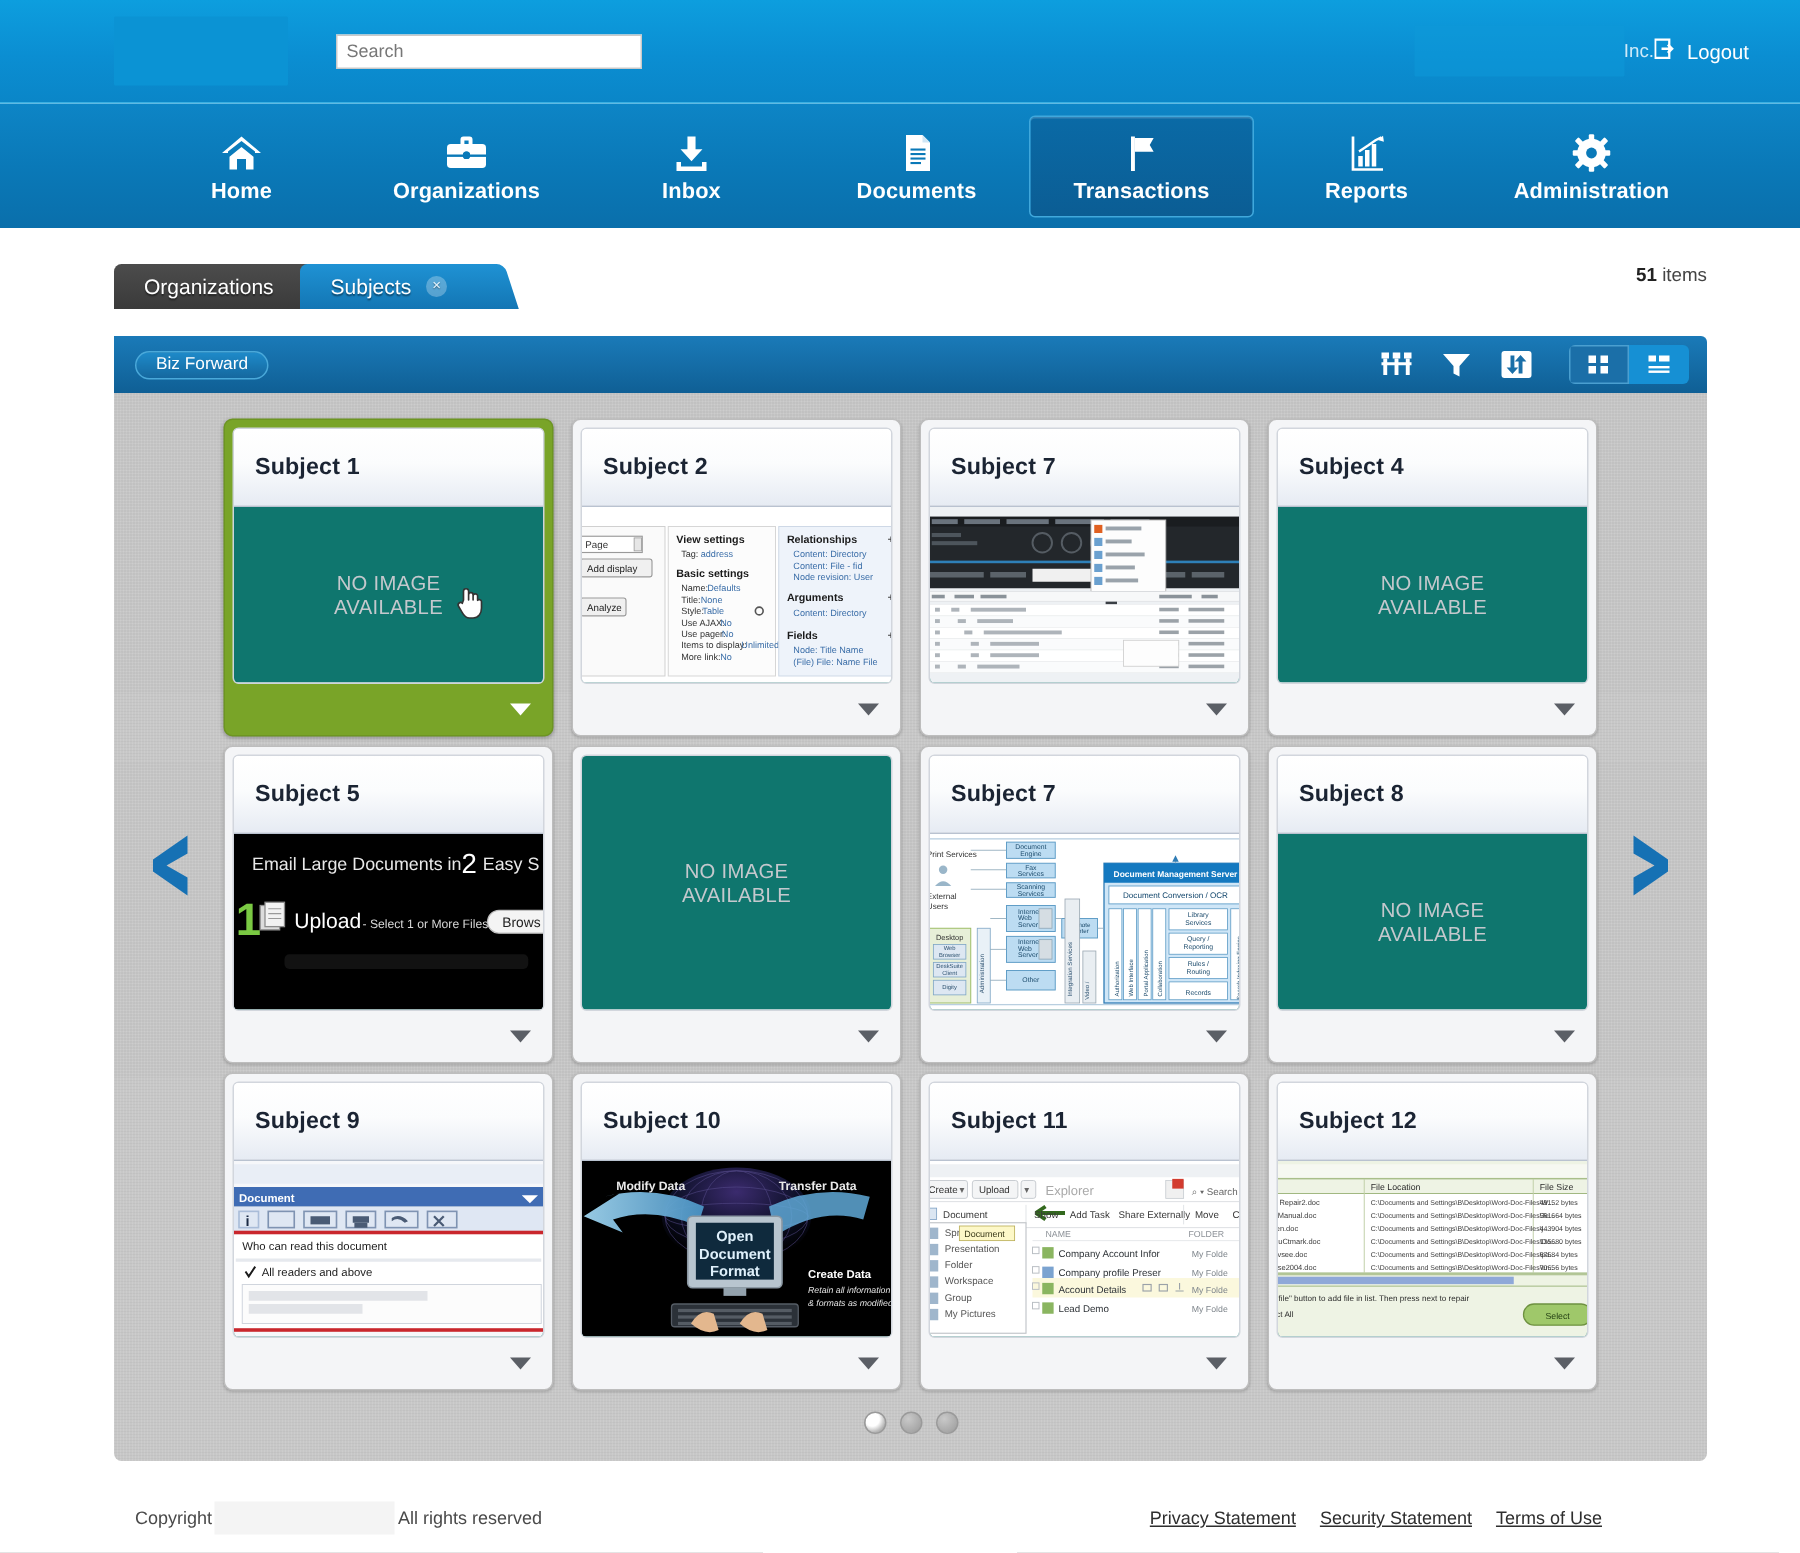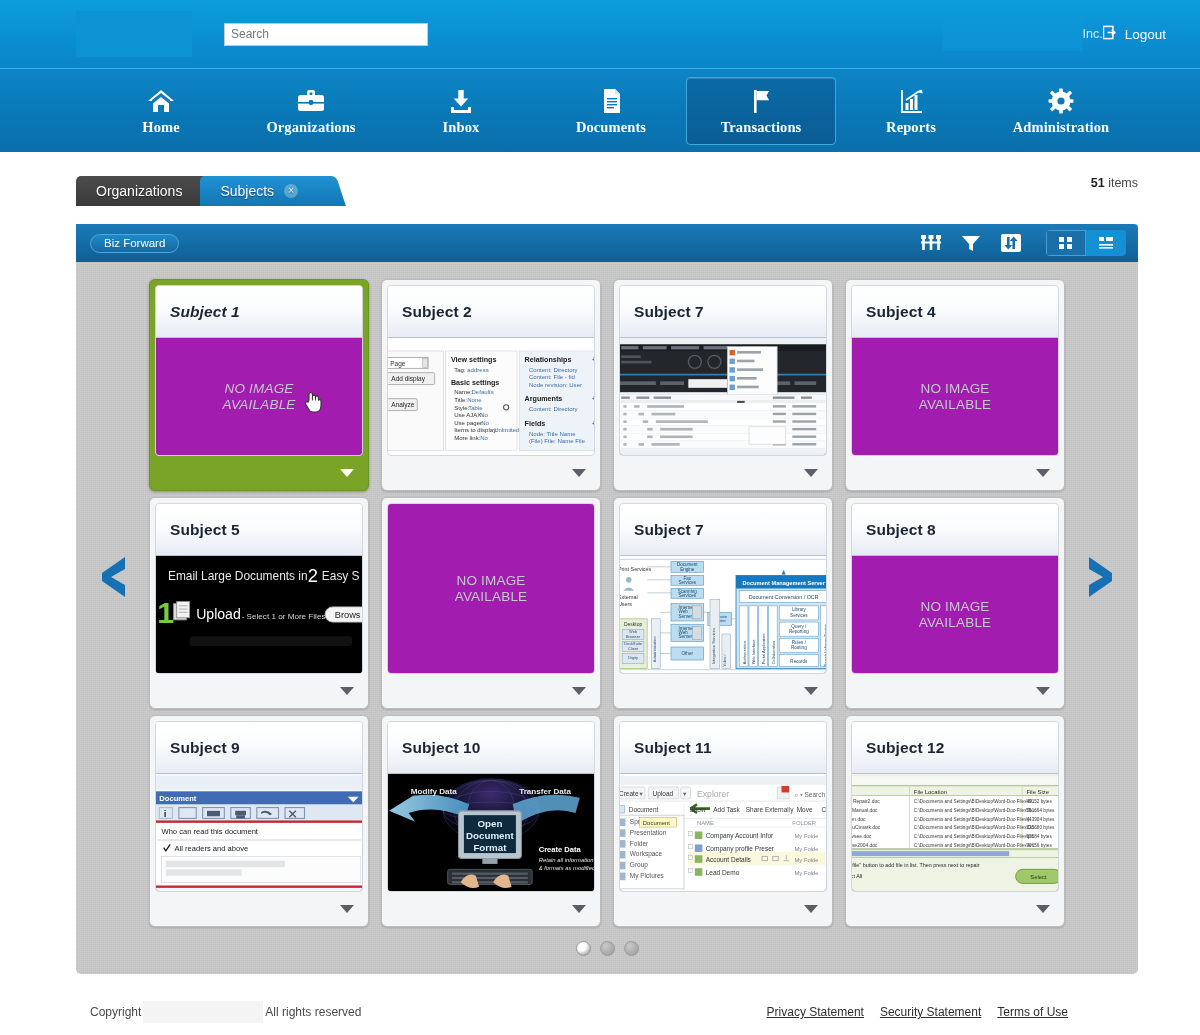--- a/index.html
+++ b/index.html
@@ -70,21 +70,21 @@
     border-radius:4px;
     cursor:pointer;
     user-select:none;
   }
   .nav-item.active{
     background:linear-gradient(to bottom,#0a6aa6 0%,#0b5d94 100%);
     border:1px solid #40a8dc;
     box-shadow:inset 0 1px 0 rgba(255,255,255,.18);
   }
   .nav-icon{ height:30px; display:flex; align-items:flex-end; }
-  .nav-label{ font-size:14.5px; font-weight:bold; letter-spacing:.1px;font-family:Liberation Serif, serif; }
+  .nav-label{ font-size:14.5px; font-weight:bold; letter-spacing:.1px; }
 
   
   .content{
     position:relative;
     background:#fff;
     padding:0;
   }
 
   
   .tabstrip{
@@ -218,21 +218,20 @@
     box-shadow:0 1px 2px rgba(0,0,0,.18);
     display:flex; flex-direction:column;
     overflow:hidden;
     cursor:pointer;
     position:relative;
   }
   .card.selected{
     background:#79a428;
     border:1px solid #6d9522;
     box-shadow:0 1px 3px rgba(0,0,0,.3);
-    font-style:italic;
   }
   .card-inner{
     margin:5px 5px 0 5px;
     background:#fff;
     border:1px solid #d2d6dd;
     border-radius:4px;
     flex:1;
     display:flex; flex-direction:column;
     overflow:hidden;
   }
@@ -244,21 +243,21 @@
     display:flex; align-items:center;
     padding:0 0 0 14px;
     flex:none;
   }
   .card-title{
     font-size:15.5px; font-weight:bold; color:#1b2433;
     letter-spacing:.1px;
   }
   .card-body{
     flex:1;
-    background:#a21caf;
+    background:#0f766e;
     display:flex; align-items:center; justify-content:center;
     position:relative;
     overflow:hidden;
   }
   .noimg{
     text-align:center;
     color:#c4c8cd;
     font-size:13.5px;
     line-height:16px;
     letter-spacing:.2px;

